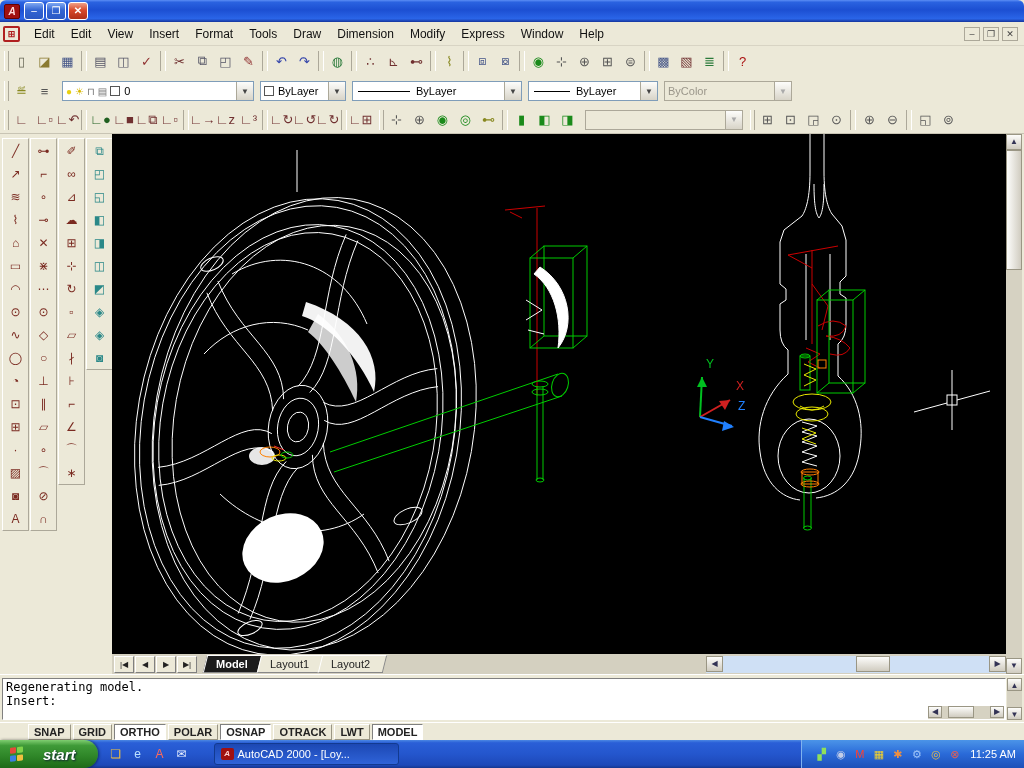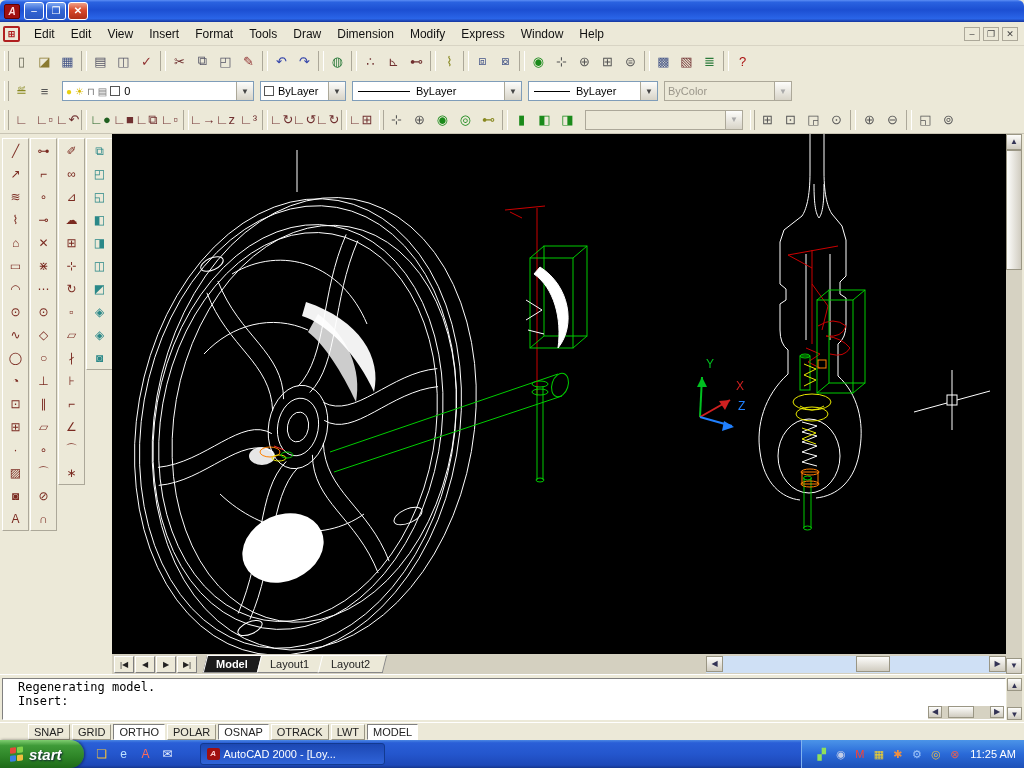--- a/index.html
+++ b/index.html
@@ -84,43 +84,43 @@
     font-size:8px; text-align:center; line-height:14px; color:#335; }
   .hthumb { position:absolute; left:150px; width:34px; height:16px;
     background:linear-gradient(180deg,#fdfdfb,#d0ccc0); border:1px solid #9a9684; }
   .hspacer { flex:1; }
 
   
   .cmdwin { position:absolute; left:0; top:674px; width:1024px; height:48px; background:#ece9d8;
     border-top:1px solid #fff; padding:2px; }
   .cmdtext { position:absolute; left:2px; top:3px; width:1004px; height:42px; background:#fff;
     border:1px solid #808080; border-bottom-color:#fff; border-right-color:#fff;
-    font-family:"DejaVu Sans Mono", monospace; font-size:12px; color:#000; padding:1px 15px; line-height:14px; }
+    font-family:"DejaVu Sans Mono", monospace; font-size:12px; color:#000; padding:1px 3px; line-height:14px; }
   .cmdvs { position:absolute; right:2px; top:3px; width:15px; height:42px; background:#d6d2c2; }
   .cmdvs .varrow { height:13px; }
   .cmdhs { position:absolute; right:20px; top:31px; width:76px; height:13px; background:#d6d2c2; display:flex; }
   .cmdhs .harrow { width:14px; height:12px; line-height:10px; }
   .cmdhs .hthumb2 { width:26px; height:12px; background:linear-gradient(180deg,#fdfdfb,#d0ccc0); border:1px solid #9a9684; margin-left:6px; }
 
   
   .statusbar { position:absolute; left:0; top:722px; width:1024px; height:18px; background:#ece9d8;
     display:flex; align-items:center; border-top:1px solid #fff; font-size:11px; }
   .coords { width:222px; height:15px; margin-left:2px; border:1px solid #888;
     border-bottom-color:#fff; border-right-color:#fff; padding:0 4px; color:#222; background:#ece9d8; }
   .toggles { display:flex; margin-left:28px; gap:2px; }
   .toggle { padding:1px 5px; border:1px solid #9a9684; color:#222; background:#ece9d8;
-    border-top-color:#fff; border-left-color:#fff; }
+    border-top-color:#fff; border-left-color:#fff;font-weight:bold; }
   .toggle.on { background:#fff; border-top-color:#808080; border-left-color:#808080;
     border-bottom-color:#fff; border-right-color:#fff;text-align:center; }
 
   
   .taskbar { position:absolute; left:0; top:740px; width:1024px; height:28px;
     background:linear-gradient(180deg,#4b88e4 0%,#2a5fd7 10%,#2456cd 50%,#1d48b8 90%,#15368e 100%);
     display:flex; align-items:center; color:#fff; }
-  .startbtn { height:28px; padding:0 22px 0 10px; display:flex; align-items:center; gap:5px;
+  .startbtn { height:28px; padding:0 22px 0 10px; display:flex; align-items:center; gap:19px;
     background:linear-gradient(180deg,#7fce70 0%,#3f9a38 20%,#2e8527 60%,#1e6a18 100%);
     border-radius:0 14px 14px 0; box-shadow:1px 0 3px rgba(0,0,0,.5); }
   .startbtn .flag { width:14px; height:14px; display:grid; grid-template-columns:6px 6px; gap:1px; transform:skewY(-6deg); }
   .flag i { width:6px; height:6px; border-radius:1px; }
   .start-label { font-size:15px; font-weight:bold; font-style:italic; text-shadow:1px 1px 2px #123; }
   .qlaunch { display:flex; gap:6px; margin:0 10px; align-items:center; font-size:12px; }
   .qicon { width:16px; height:16px; text-align:center; line-height:16px; }
   .taskitem { width:185px; height:22px; margin-left:14px; background:linear-gradient(180deg,#1c48b4,#2f63d8);
     border:1px solid #123a90; border-radius:3px; display:flex; align-items:center; gap:4px; padding:0 6px; font-size:11px; }
   .taskitem .ticon { color:#ffd0d0; background:#a01010; border-radius:2px; width:13px; height:12px;

